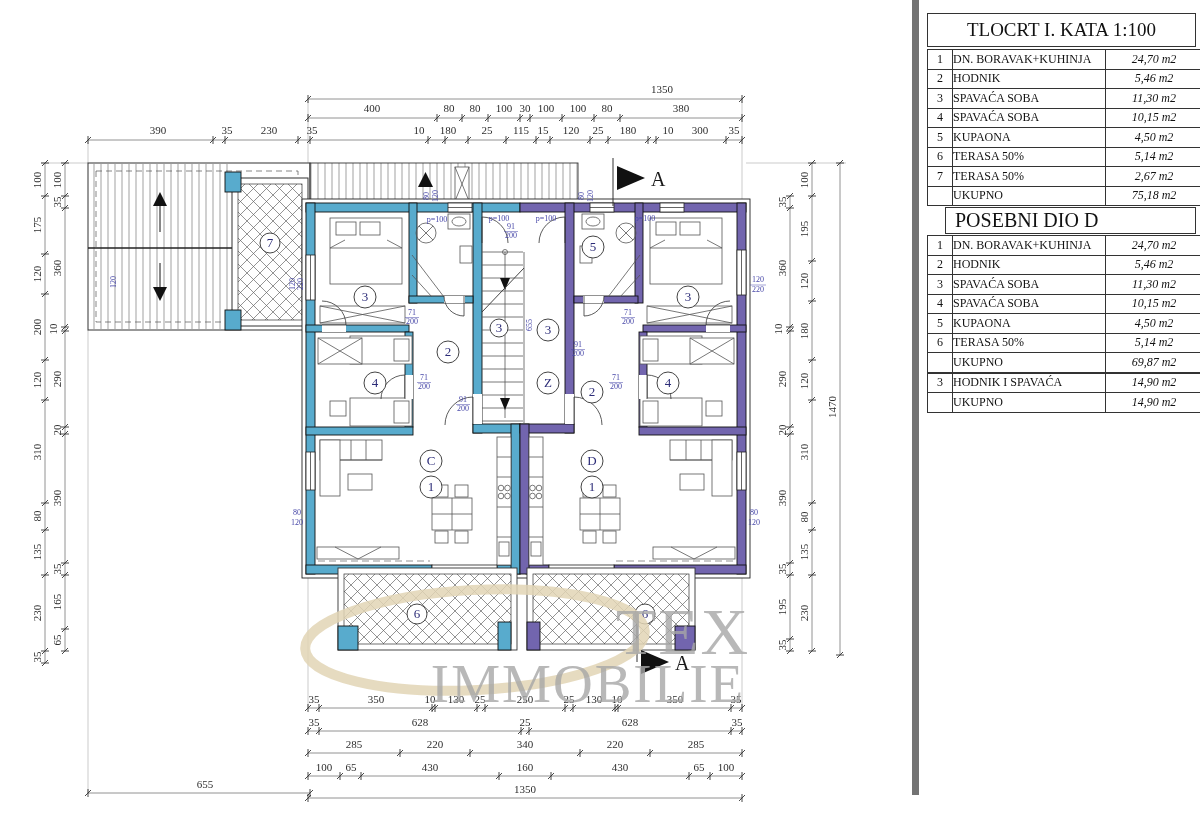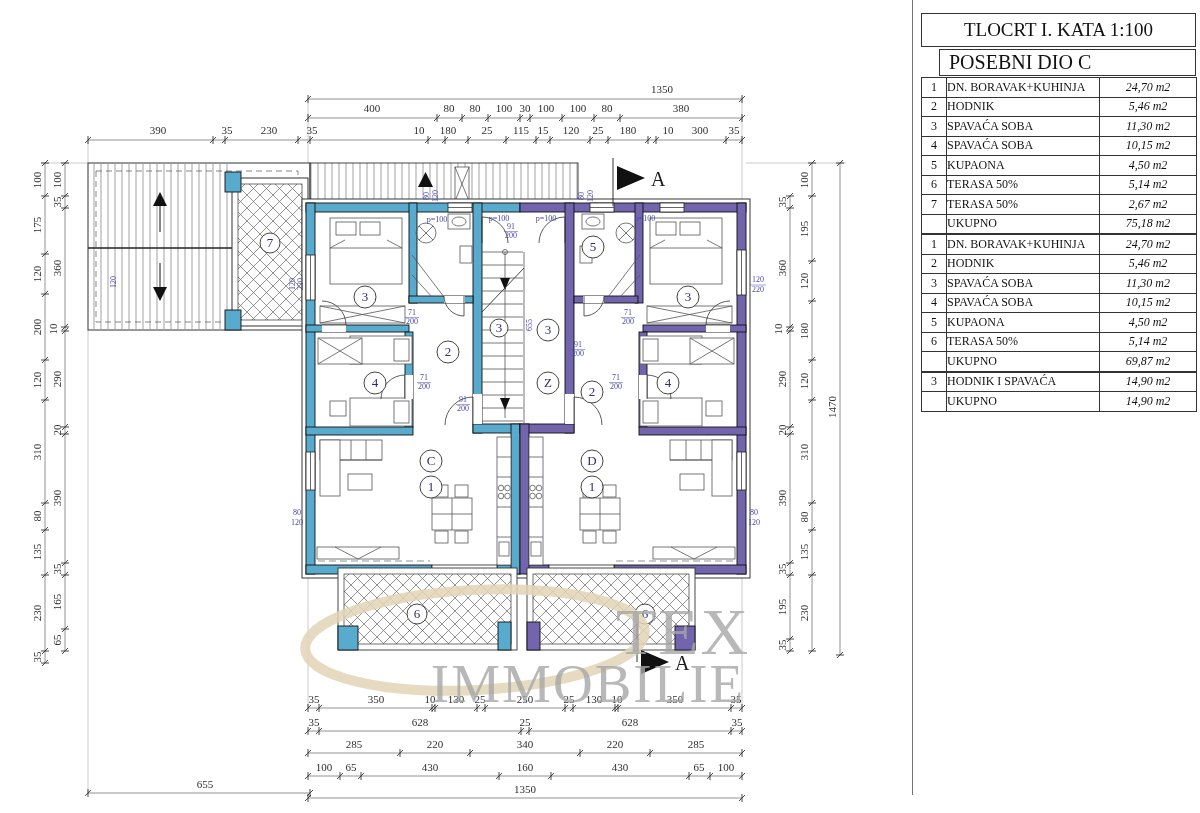--- a/index.html
+++ b/index.html
@@ -22,21 +22,21 @@
   .circ circle{fill:#fff;stroke:#444;stroke-width:1;}
   .circ text{font-size:13px;text-anchor:middle;fill:#2c2c78;}
   .annt{font-size:8px;text-anchor:middle;fill:var(--ann);}
   .annl{stroke:var(--ann);stroke-width:.5;}
   .sec{font-size:20px;fill:#1a1a1a;}
   .wm text{fill:#a7a7a7;opacity:.8;text-anchor:middle;letter-spacing:2px;}
   .wm ellipse{stroke:#e2d5b5;stroke-width:10;fill:none;opacity:.85;}
 
   
   .panel{position:absolute;left:912px;top:0;width:288px;height:795px;
-         border-left:1px solid #737373;box-sizing:border-box;}
+         border-left:7px solid #737373;box-sizing:border-box;}
   .title-box{margin:13px 4px 2px 8px;height:32px;border:1px solid #333;
              display:flex;align-items:center;justify-content:center;
              font-size:19px;color:#111;}
   .sec-head{margin:1px 4px 1px 26px;border:1px solid #333;font-size:20px;
             padding:1px 0 1px 9px;color:#111;}
   table.area{border-collapse:collapse;margin:0 4px 0 8px;width:276px;
              font-size:12px;color:#111;table-layout:fixed;}
   table.area td{border:1px solid #333;height:18.5px;padding:0;}
   td.cnum{width:24px;text-align:center;}
   td.cname{width:152px;padding-left:6px;}
@@ -776,21 +776,20 @@
     <text x="683" y="654" font-size="66">TEX</text>
     <text x="588" y="702" font-size="55">IMMOBILIE</text>
   </g>
 </svg>
 
 <div class="panel">
   <div class="title-box">
     <span>TLOCRT I. KATA 1:100</span>
   </div>
 
-  <div class="sec-head">POSEBNI DIO C</div>
   <table class="area">
     <tbody>
   <tr>
     <td class="cnum">1</td>
     <td class="cname">DN. BORAVAK+KUHINJA</td>
     <td class="carea">24,70 m2</td>
   </tr>
 
   <tr>
     <td class="cnum">2</td>
@@ -829,20 +828,21 @@
   </tr>
 
   <tr>
     <td class="cnum"></td>
     <td class="cname">UKUPNO</td>
     <td class="carea">75,18 m2</td>
   </tr>
 </tbody>
   </table>
 
+  <div class="sec-head">POSEBNI DIO D</div>
   <table class="area">
     <tbody>
   <tr>
     <td class="cnum">1</td>
     <td class="cname">DN. BORAVAK+KUHINJA</td>
     <td class="carea">24,70 m2</td>
   </tr>
 
   <tr>
     <td class="cnum">2</td>

